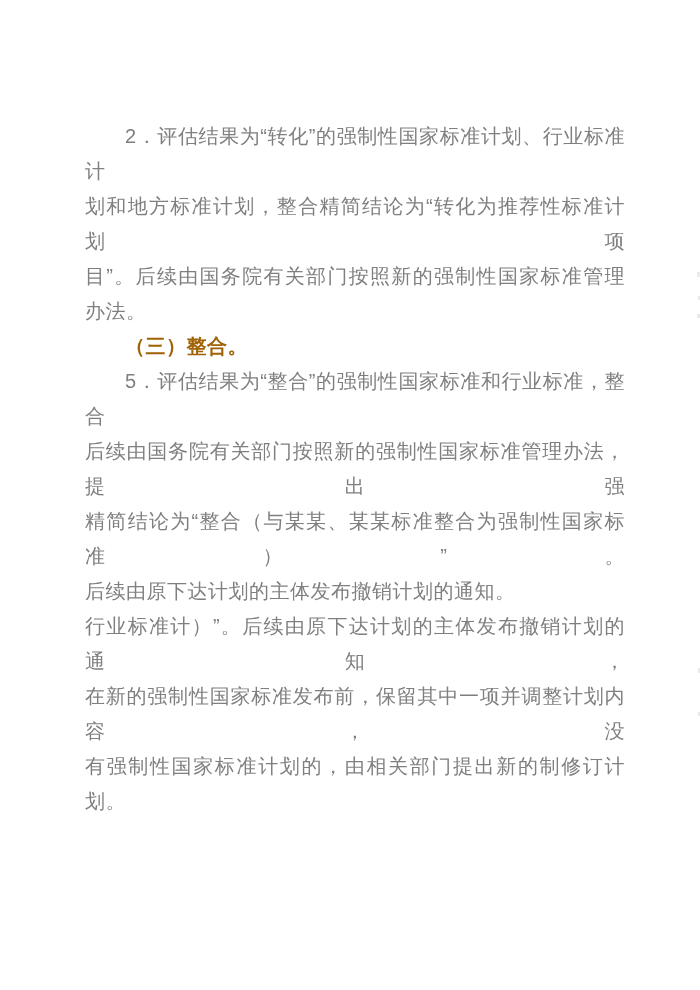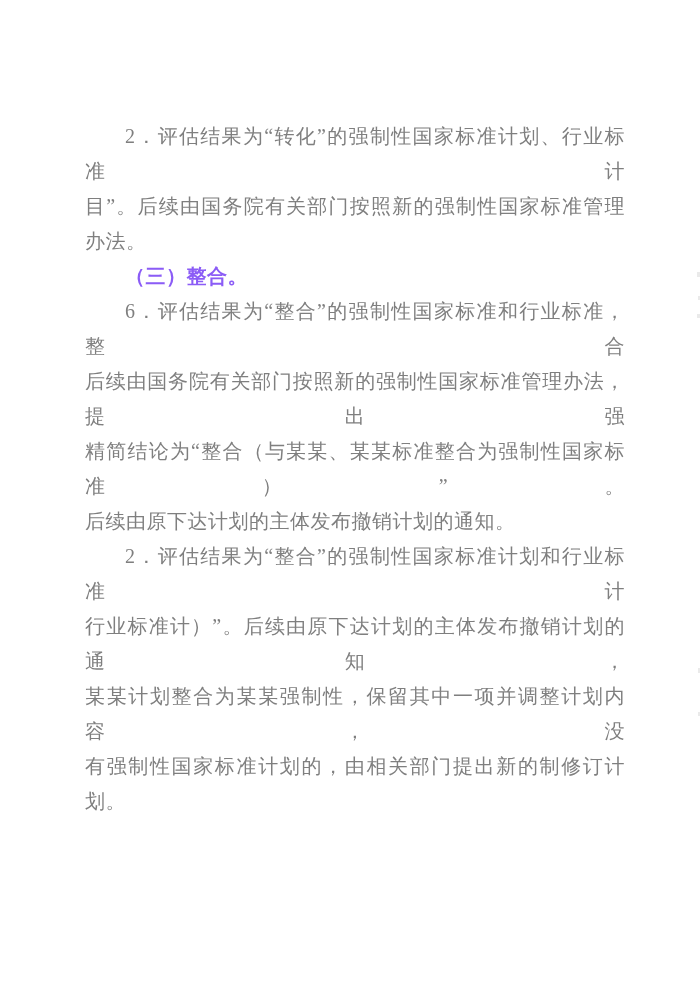--- a/index.html
+++ b/index.html
@@ -6,21 +6,21 @@
     margin: 0;
     padding: 0;
     background: #ffffff;
   }
   .page {
     position: relative;
     width: 700px;
     height: 846px;
     background: #ffffff;
     overflow: hidden;
-    font-family: Liberation Serif, serif;
+    font-family: Liberation Sans, sans-serif;
   }
   .doc-body {
     position: absolute;
     left: 85px;
     top: 119px;
     width: 540px;
     font-size: 20px;
     line-height: 35px;
     color: #7f7f7f;
     letter-spacing: 0.5px;
@@ -28,21 +28,21 @@
   .para { margin: 0; }
   .line {
     text-align: justify;
     text-align-last: justify;
     white-space: normal;
   }
   .line.first { text-indent: 2em; }
   .line.last { text-align-last: left; }
   .para.heading .line {
     font-weight: 700;
-    color: #8b5cf6;
+    color: #a16207;
     text-align-last: left;
   }
   .page-footer {
     position: absolute;
     left: 85px;
     top: 888px;
     font-size: 17px;
     line-height: 20px;
     color: #949494;
     letter-spacing: 4px;
@@ -62,35 +62,35 @@
 </style>
 </head>
 <body>
 
 <div class="page">
 
   <div class="doc-body">
 
   <div class="para body">
         <div class="line first">2．评估结果为“转化”的强制性国家标准计划、行业标准计</div>
+        <div class="line">划和地方标准计划，整合精简结论为“转化为推荐性标准计划项</div>
         <div class="line last">目”。后续由国务院有关部门按照新的强制性国家标准管理办法。</div>
       </div>
       <div class="para heading">
         <div class="line first last">（三）整合。</div>
       </div>
       <div class="para body">
-        <div class="line first">6．评估结果为“整合”的强制性国家标准和行业标准，整合</div>
+        <div class="line first">5．评估结果为“整合”的强制性国家标准和行业标准，整合</div>
         <div class="line">后续由国务院有关部门按照新的强制性国家标准管理办法，提出强</div>
         <div class="line">精简结论为“整合（与某某、某某标准整合为强制性国家标准）”。</div>
         <div class="line last">后续由原下达计划的主体发布撤销计划的通知。</div>
       </div>
       <div class="para body">
-        <div class="line first">2．评估结果为“整合”的强制性国家标准计划和行业标准计</div>
         <div class="line">行业标准计）”。后续由原下达计划的主体发布撤销计划的通知，</div>
-        <div class="line">某某计划整合为某某强制性，保留其中一项并调整计划内容，没</div>
+        <div class="line">在新的强制性国家标准发布前，保留其中一项并调整计划内容，没</div>
         <div class="line last">有强制性国家标准计划的，由相关部门提出新的制修订计划。</div>
       </div>
     </div>
 
   <div class="page-footer">— 8 —</div>
 
   <div class="artifact a1"></div>
   <div class="artifact a2"></div>
   <div class="artifact a3"></div>
   <div class="artifact a4"></div>

